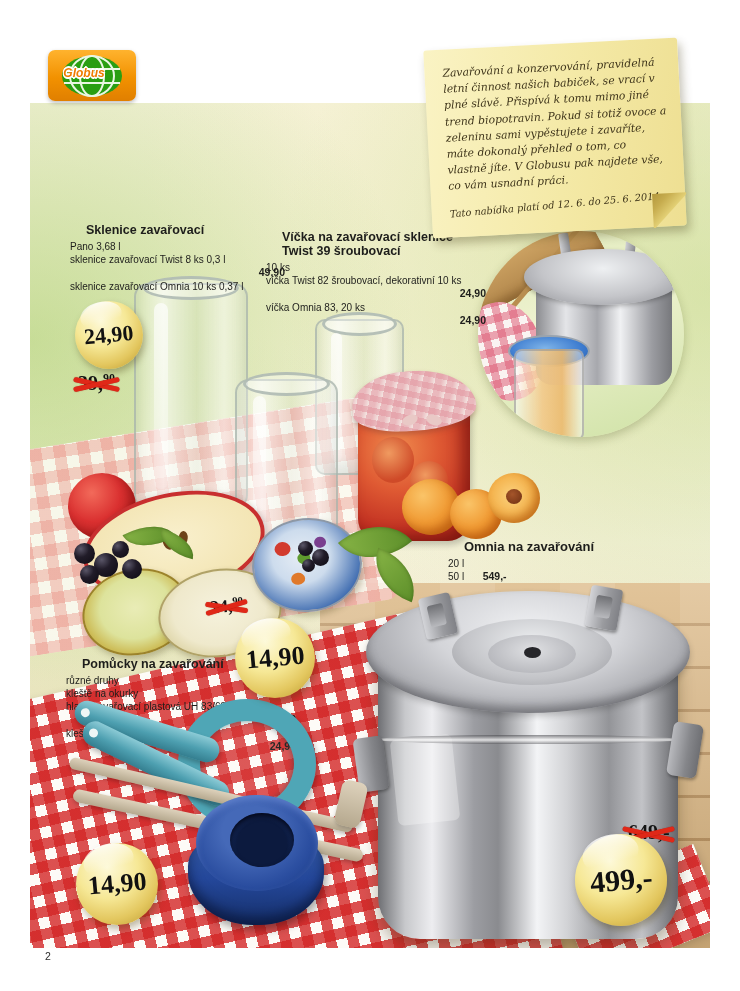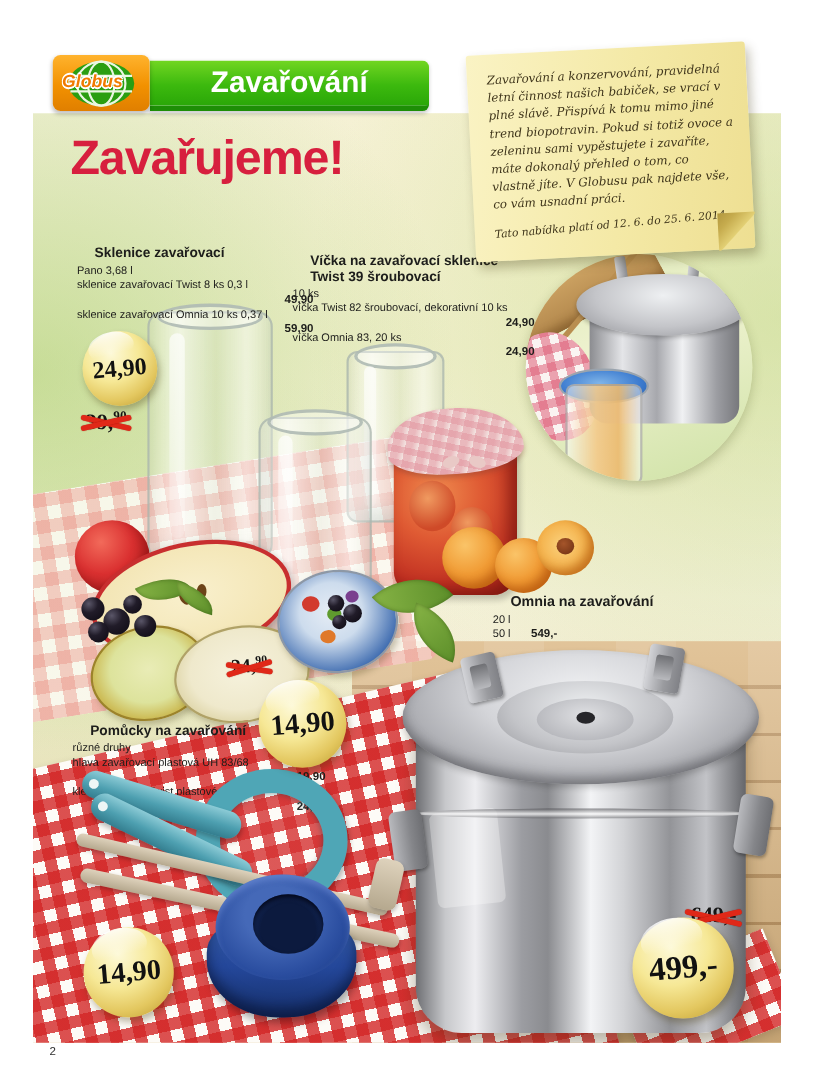--- a/index.html
+++ b/index.html
@@ -2,21 +2,21 @@
 <html><head>
 <meta charset="utf-8">
 <style>
   html,body{margin:0;padding:0;}
   body{width:740px;height:991px;background:#ffffff;font-family:"Liberation Sans",sans-serif;position:relative;overflow:hidden;}
   .page{position:absolute;inset:0;background:#ffffff;}
 
   
   .logo-box{position:absolute;left:48px;top:50px;width:88px;height:51px;background:linear-gradient(180deg,#ffb32e,#f29100 55%,#e07f00);border-radius:7px;box-shadow:0 2px 4px rgba(0,0,0,.25);z-index:20;}
   .globe{position:absolute;left:12px;top:4px;width:64px;height:44px;}
-  .logo-text{position:absolute;left:0;right:16px;top:16px;text-align:center;font-weight:bold;font-style:italic;font-size:16px;color:#f07b00;letter-spacing:0;
+  .logo-text{position:absolute;left:0;right:16px;top:16px;text-align:center;font-weight:bold;font-style:italic;font-size:12px;color:#f07b00;letter-spacing:0;
     text-shadow:-1px -1px 0 #fff,1px -1px 0 #fff,-1px 1px 0 #fff,1px 1px 0 #fff,0 2px 0 #fff,0 -2px 0 #fff;}
   .banner{position:absolute;left:136px;top:55px;width:254px;height:41px;background:linear-gradient(180deg,#72d622 0%,#3cb90e 55%,#2aa708 100%);border-bottom:5px solid #1d8e06;border-radius:0 6px 6px 0;z-index:19;display:flex;align-items:center;justify-content:center;box-shadow:0 2px 4px rgba(0,0,0,.2);}
   .banner span{color:#fff;font-size:27px;font-weight:bold;letter-spacing:0;}
 
   
   .photo{position:absolute;left:30px;top:103px;width:680px;height:845px;overflow:hidden;
     background:
       radial-gradient(ellipse at 0% 28%, rgba(168,205,104,.55), rgba(168,205,104,0) 40%),
       radial-gradient(ellipse at 100% 22%, rgba(190,215,130,.5), rgba(190,215,130,0) 45%),
       radial-gradient(ellipse at 70% 5%, rgba(246,240,205,.9), rgba(246,240,205,0) 55%),
@@ -181,67 +181,63 @@
       <ellipse cx="32" cy="22" rx="30" ry="20" fill="#2a9e12"></ellipse>
       <g stroke="#eaf6e2" stroke-width="2" fill="none">
         <line x1="4" y1="15" x2="60" y2="15"></line>
         <line x1="4" y1="29" x2="60" y2="29"></line>
         <ellipse cx="32" cy="22" rx="12" ry="20"></ellipse>
         <ellipse cx="32" cy="22" rx="22" ry="20"></ellipse>
       </g>
     </svg>
     <span class="logo-text">Globus</span>
   </div>
-  <div class="banner">
-    <span>Zavařování</span>
-  </div>
 
   <div class="photo">
 
     <div class="layer wood" style="left:290px;top:480px;width:392px;height:365px;"></div>
     <div class="layer gingham-faded" style="left:-35px;top:322px;width:390px;height:205px;transform:rotate(-9deg);"></div>
     <div class="layer gingham" style="left:-60px;top:550px;width:560px;height:370px;transform:rotate(-13deg);"></div>
     <div class="layer gingham" style="left:540px;top:765px;width:145px;height:88px;transform:rotate(-22deg);"></div>
 
     <div class="inset">
       <div class="beam"></div>
       <div class="stick"></div>
       <div class="mcloth"></div>
       <div class="mpot"></div>
       <div class="mpin" style="left:82px;top:2px;transform:rotate(-8deg);"></div>
       <div class="mpin" style="left:148px;top:-4px;transform:rotate(6deg);"></div>
       <div class="mpot-lid"></div>
       <div class="mjar-lid"></div>
       <div class="mjar"></div>
     </div>
 
-    <div class="headline">Zavařujeme!</div>
 
     <div class="pblock" style="left:40px;top:120px;width:215px;">
       <div class="pt">Sklenice zavařovací</div>
       <div class="pl">Pano 3,68 l</div>
       <div class="pl">sklenice zavařovací Twist 8 ks 0,3 l</div>
       <div class="pp">49,90</div>
       <div class="pl">sklenice zavařovací Omnia 10 ks 0,37 l</div>
-      <div class="pp">59,90</div>
     </div>
 
     <div class="pblock" style="left:236px;top:127px;width:220px;">
       <div class="pt" style="margin-bottom:0;">Víčka na zavařovací sklenice</div>
       <div class="pt">Twist 39 šroubovací</div>
       <div class="pl">10 ks</div>
       <div class="pl">víčka Twist 82 šroubovací, dekorativní 10 ks</div>
       <div class="pp">24,90</div>
       <div class="pl">víčka Omnia 83, 20 ks</div>
       <div class="pp">24,90</div>
     </div>
 
     <div class="pblock" style="left:36px;top:554px;width:230px;">
       <div class="pt">Pomůcky na zavařování</div>
       <div class="pl">různé druhy</div>
+      <div class="pl">kleště na okurky</div>
       <div class="pl">hlava zavařovací plastová UH 83/68</div>
       <div class="pp">19,90</div>
       <div class="pl">kleště na víčka Twist plastové</div>
       <div class="pp">24,90</div>
     </div>
 
     <div class="pblock" style="left:418px;top:436px;width:170px;">
       <div class="pt" style="font-size:13px;">Omnia na zavařování</div>
       <div class="pl">20 l</div>
       <div class="pl"><span>50 l</span>&nbsp;&nbsp;<span class="pp" style="display:inline;padding-left:13px;">549,-</span></div>

